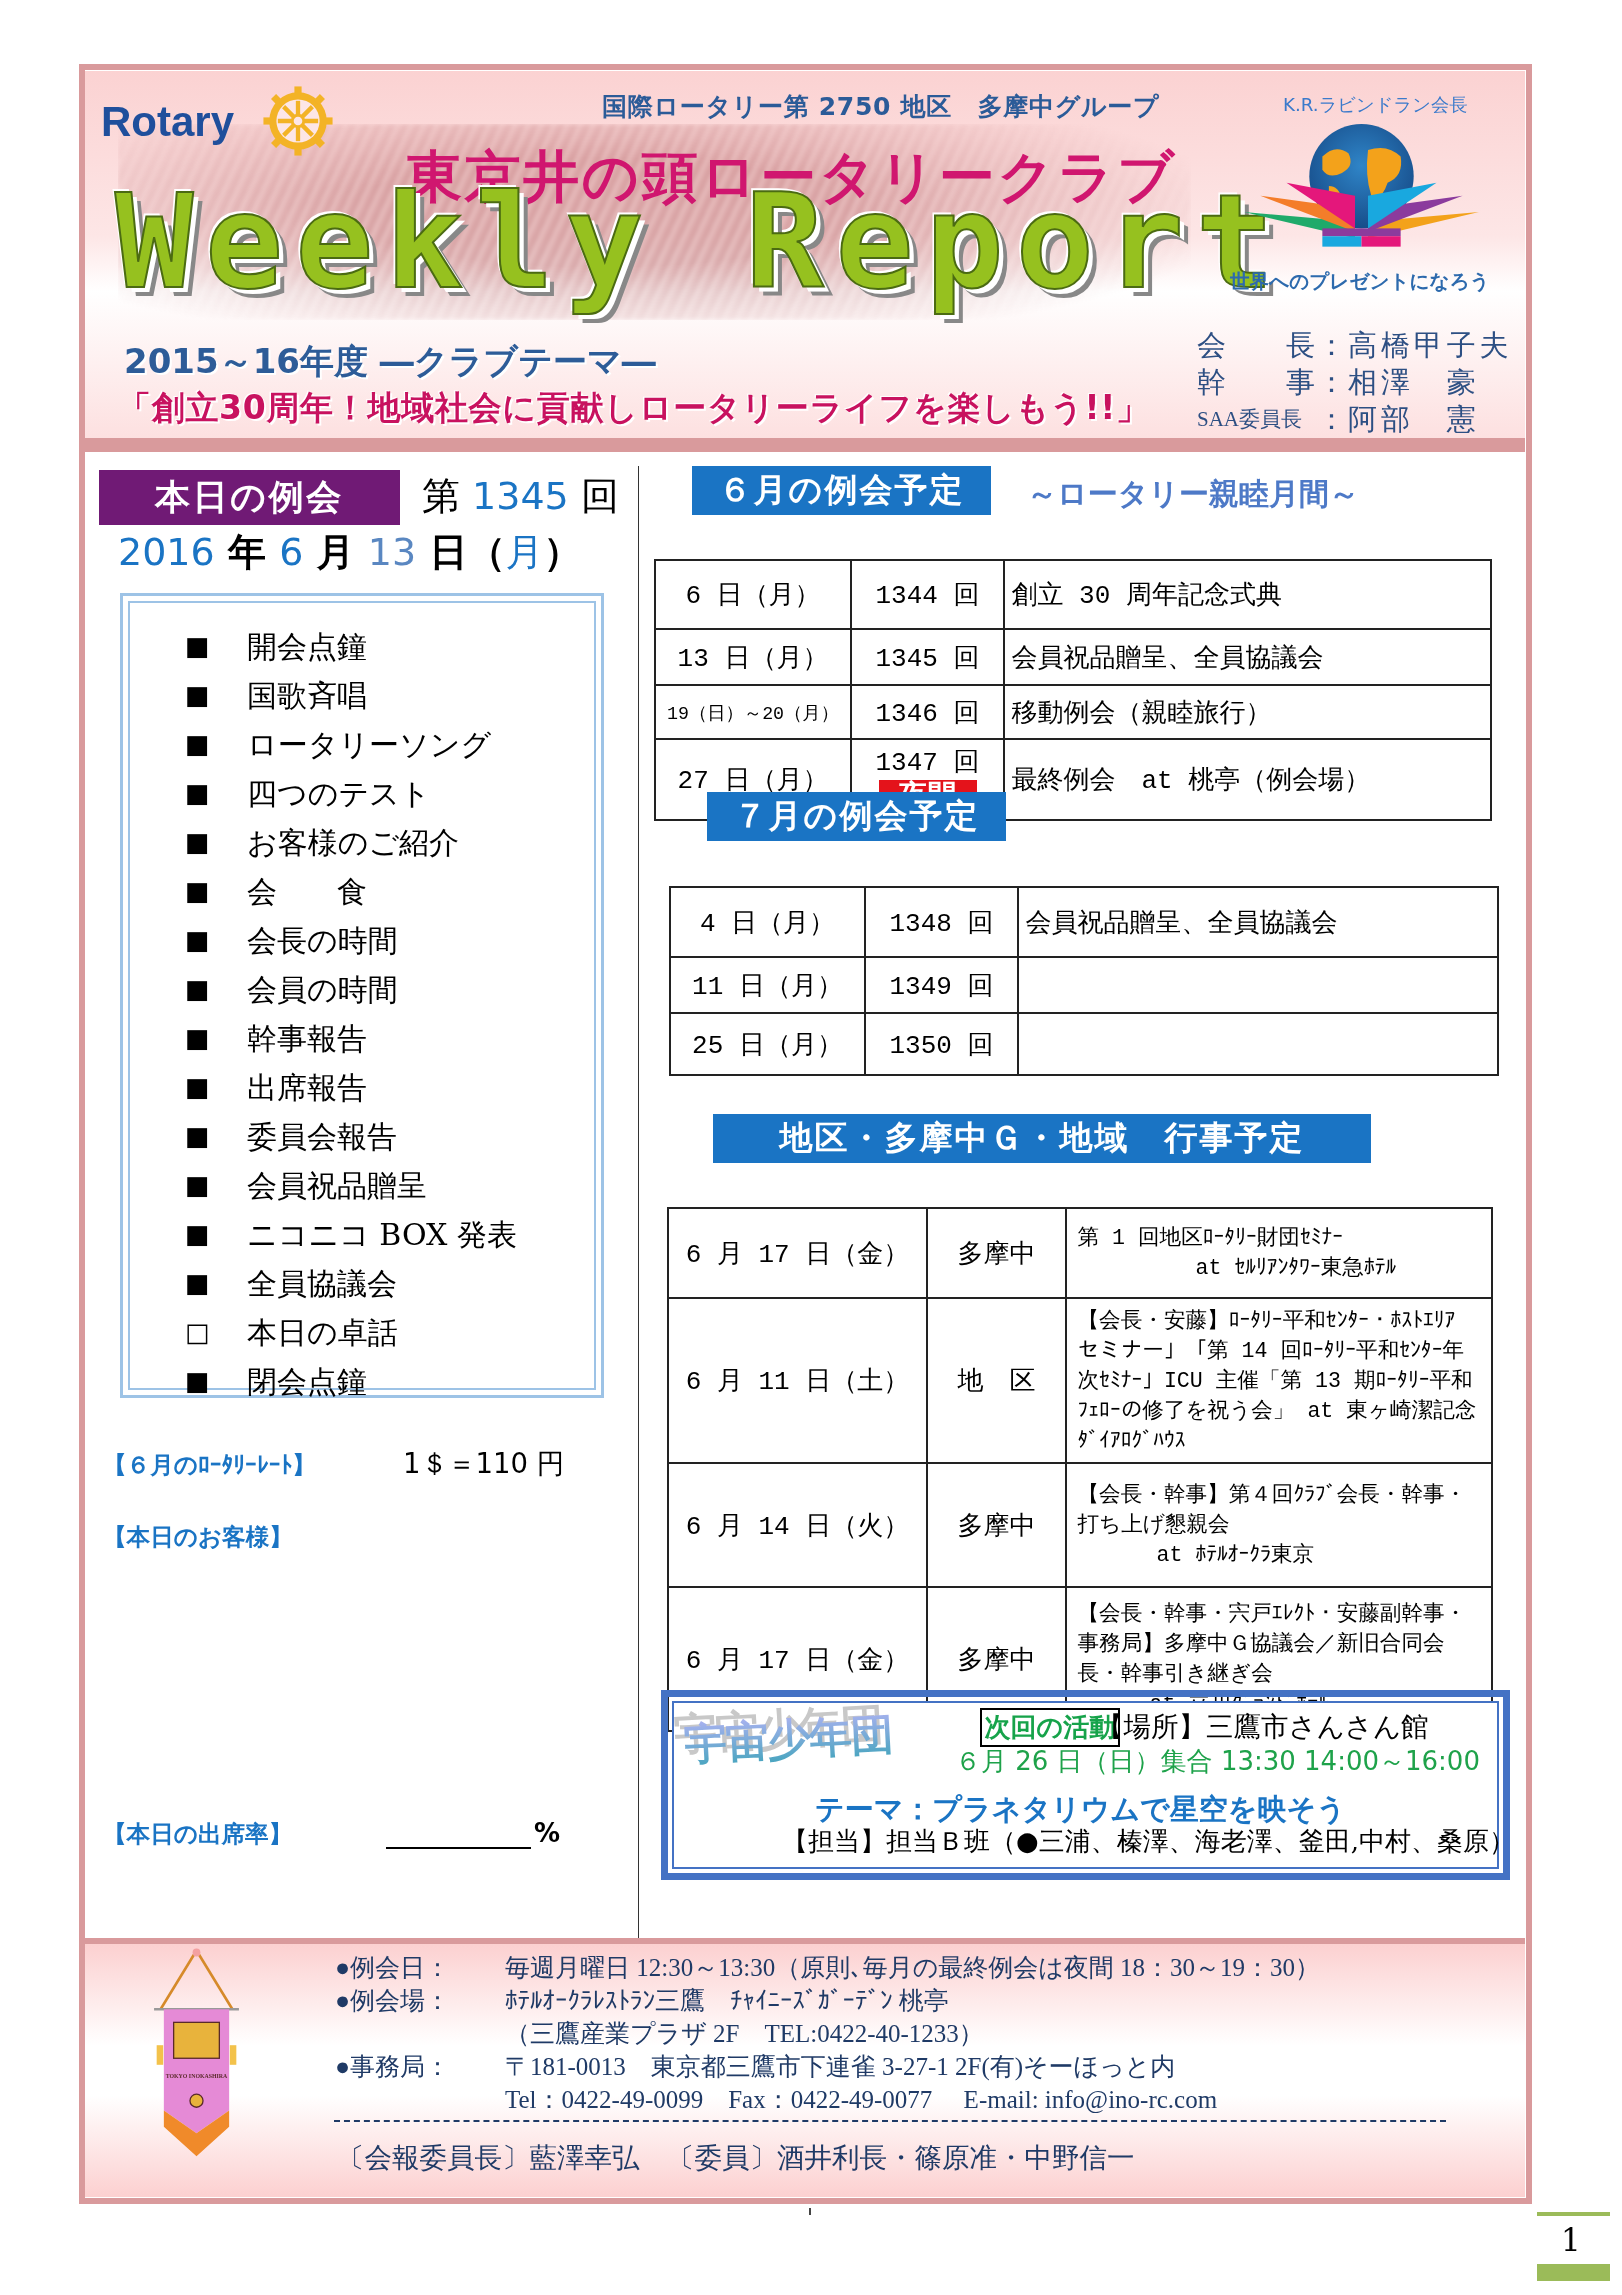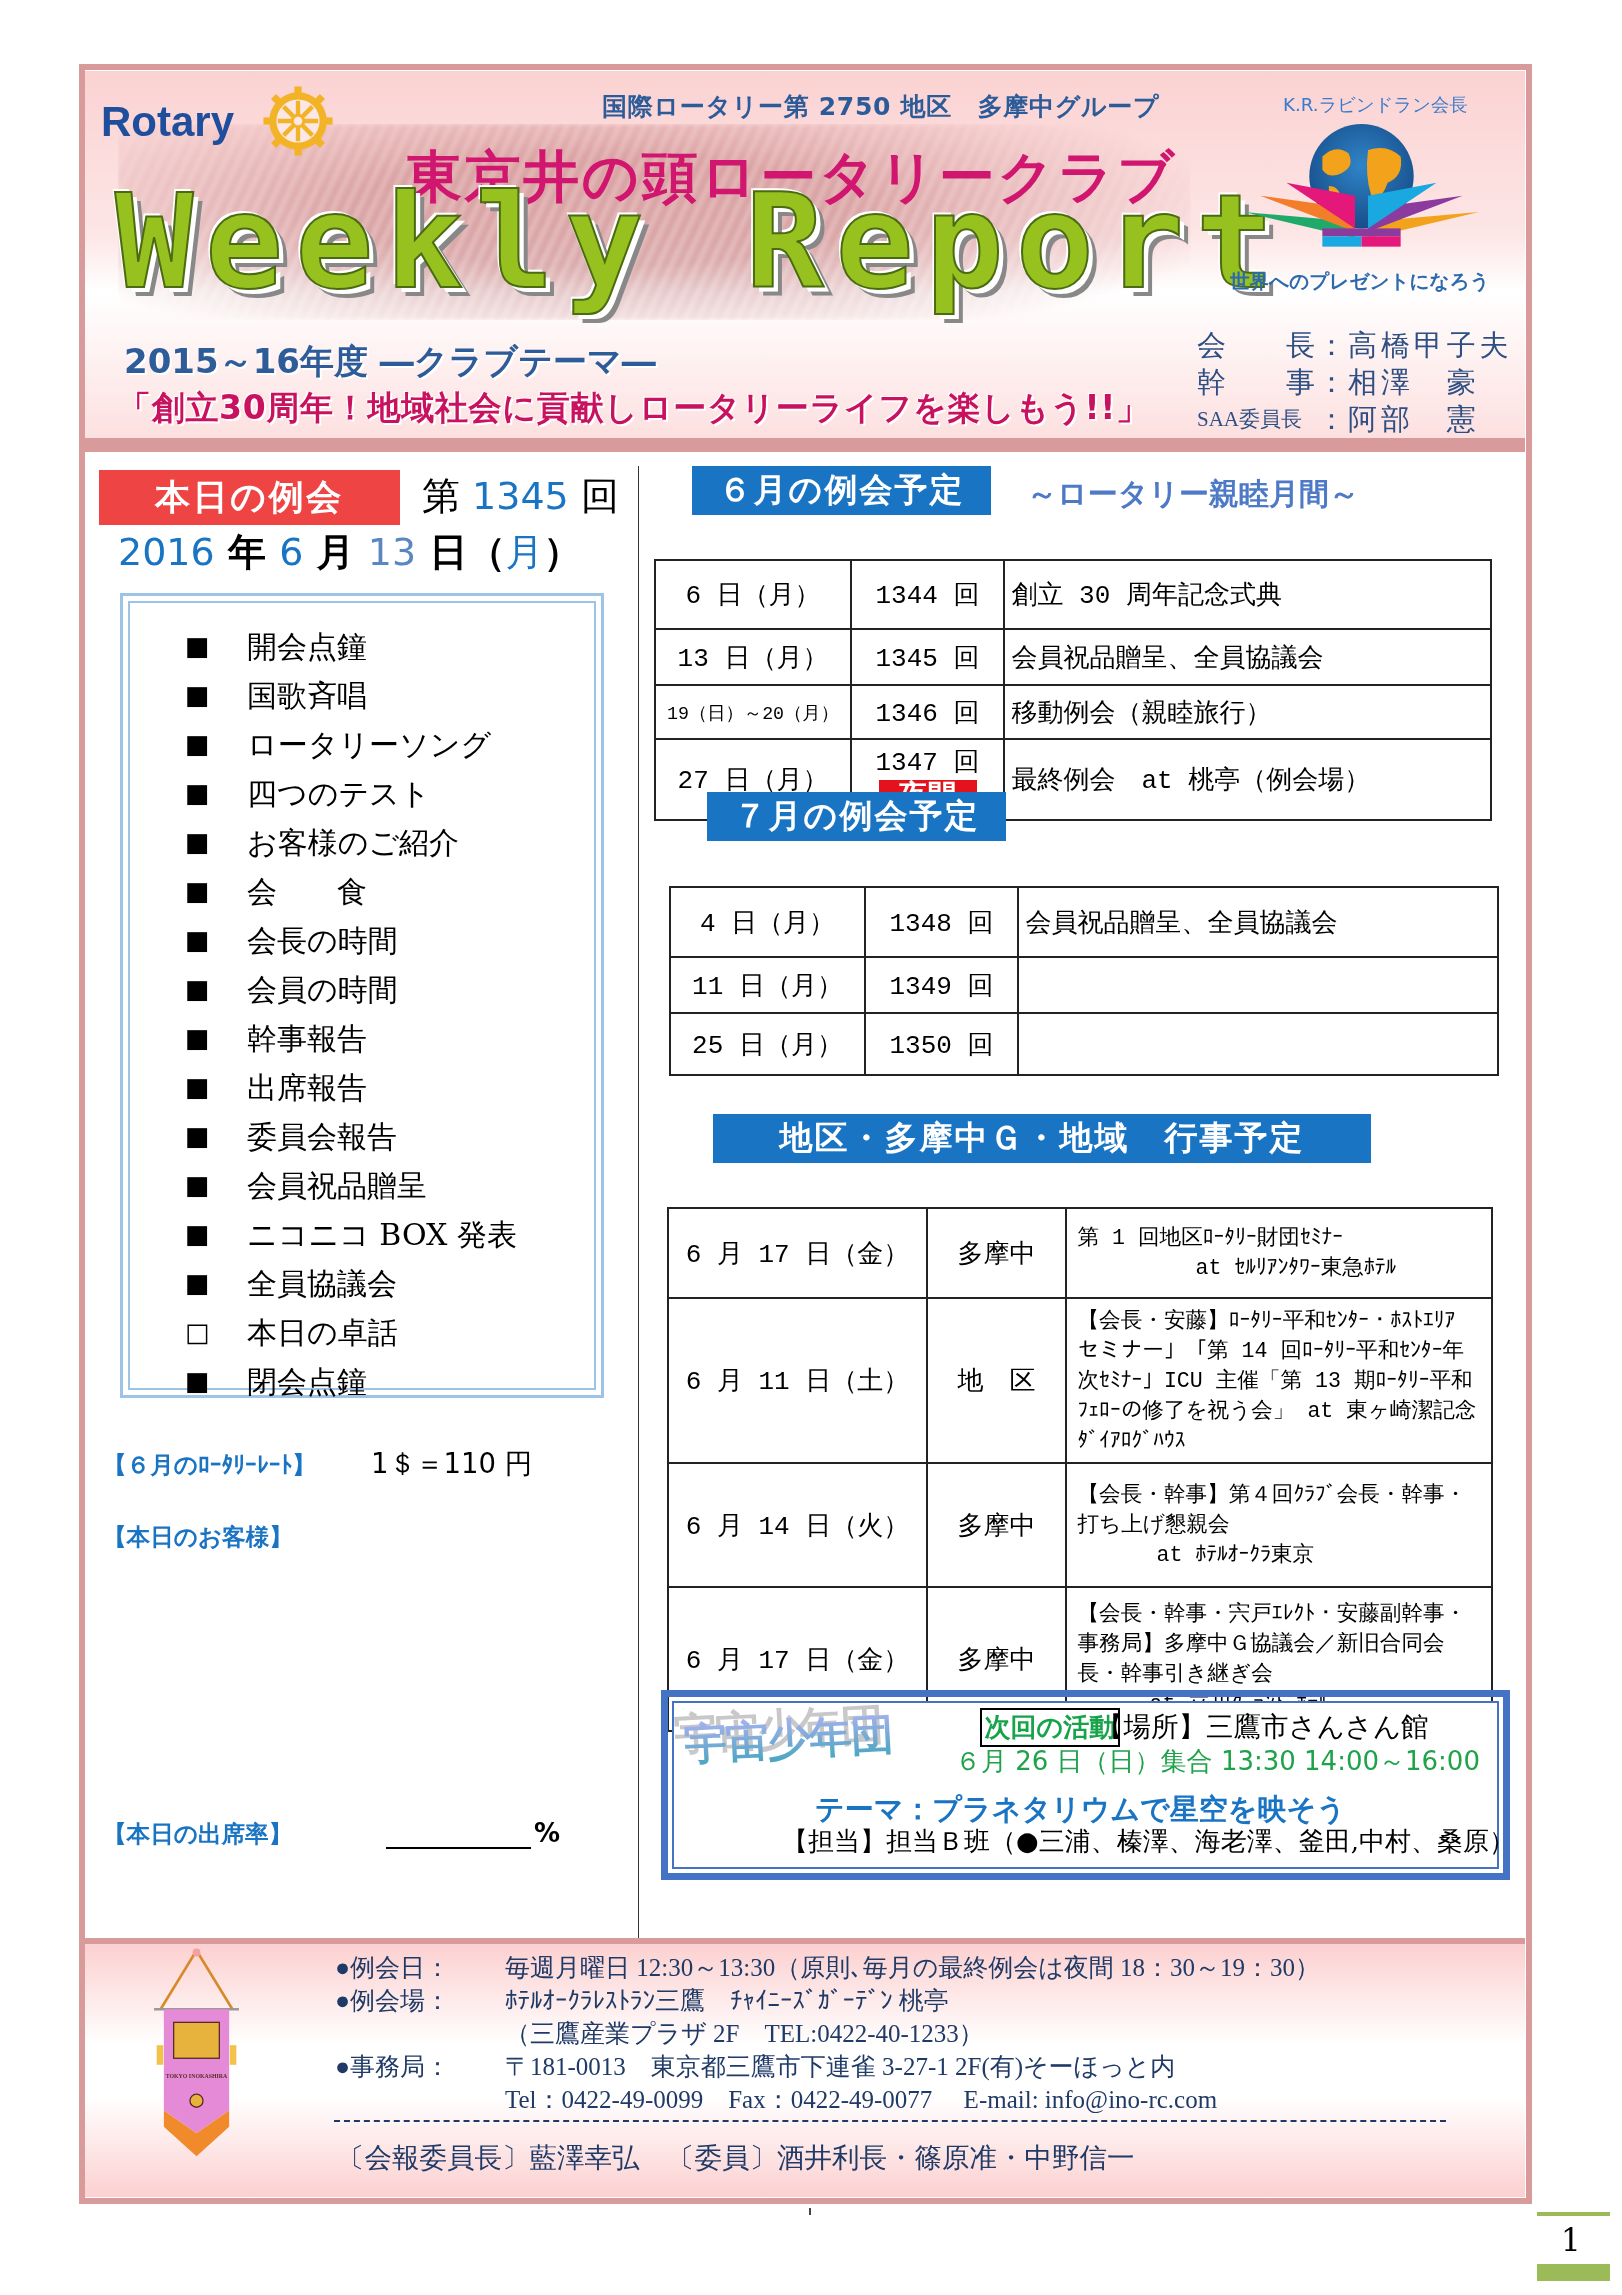--- a/index.html
+++ b/index.html
@@ -35,36 +35,36 @@
   .officers .row { display: flex; }
   .officers .role { width: 118px; display: flex; justify-content: space-between; }
   .officers .colon { width: 33px; text-align: center; }
   .officers .name { letter-spacing: 3.9px; }
   .officers .small { font-size: 21px; letter-spacing: 0; }
 
   
   .col-divider { left: 638px; top: 466px; width: 1.3px; height: 1472px; background: #333; }
 
   
-  .today-box { left: 99px; top: 470px; width: 301px; height: 55px; background: #ef4444; color: #fff;
+  .today-box { left: 99px; top: 470px; width: 301px; height: 55px; background: #701a75; color: #fff;
     font-weight: 700; font-size: 35px; display: flex; align-items: center; justify-content: center; letter-spacing: 2.6px; }
   .meeting-no { left: 422px; top: 471px; font-weight: 400; font-size: 38px; }
   .meeting-no .num { color: #1a74c4; }
   .meeting-date { left: 118px; top: 527px; font-size: 38px; font-weight: 700; }
   .meeting-date .blue { color: #1a74c4; font-weight: 400; }
   .meeting-date .lblue { color: #5a87c1; font-weight: 400; }
 
   .agenda-frame { left: 120px; top: 593px; width: 484px; height: 805px; border: 3.9px solid #9dc3e6; }
   .agenda-inner { position: absolute; left: 5.2px; top: 5.2px; right: 5.2px; bottom: 5.2px; border: 2.6px solid #9dc3e6; }
   .agenda-list { position: absolute; left: 62px; top: 26px; font-family: "DejaVu Serif", serif; font-size: 30px; line-height: 49px; }
   .agenda-list li { list-style: none; display: flex; align-items: center; }
   .agenda-list .bullet { width: 62px; font-size: 26px; }
 
   .rate-label { left: 103px; top: 1449px; font-weight: 700; font-size: 23.6px; color: #1a74c4; }
-  .rate-value { left: 371px; top: 1446px; font-size: 27.5px; }
+  .rate-value { left: 403px; top: 1446px; font-size: 27.5px; }
   .guest-label { left: 103px; top: 1521px; font-weight: 700; font-size: 23.6px; color: #1a74c4; }
   .attend-label { left: 103px; top: 1818px; font-weight: 700; font-size: 23.6px; color: #1a74c4; }
   .attend-blank { left: 386px; top: 1847px; width: 145px; height: 2px; background: #000; }
   .attend-pct { left: 534px; top: 1818px; font-weight: 700; font-size: 26px; }
 
   
   .blue-tab { background: #1a74c4; color: #fff; font-weight: 700; display: flex; align-items: center; justify-content: center; letter-spacing: 2px; }
   .june-tab { left: 692px; top: 466px; width: 299px; height: 49px; font-size: 33px; }
   .june-sub { left: 1027px; top: 474px; font-size: 30px; color: #4d79c7; font-family: "DejaVu Serif", serif; font-weight: 700; }
   .july-tab { left: 707px; top: 792px; width: 299px; height: 49px; font-size: 33px; }

